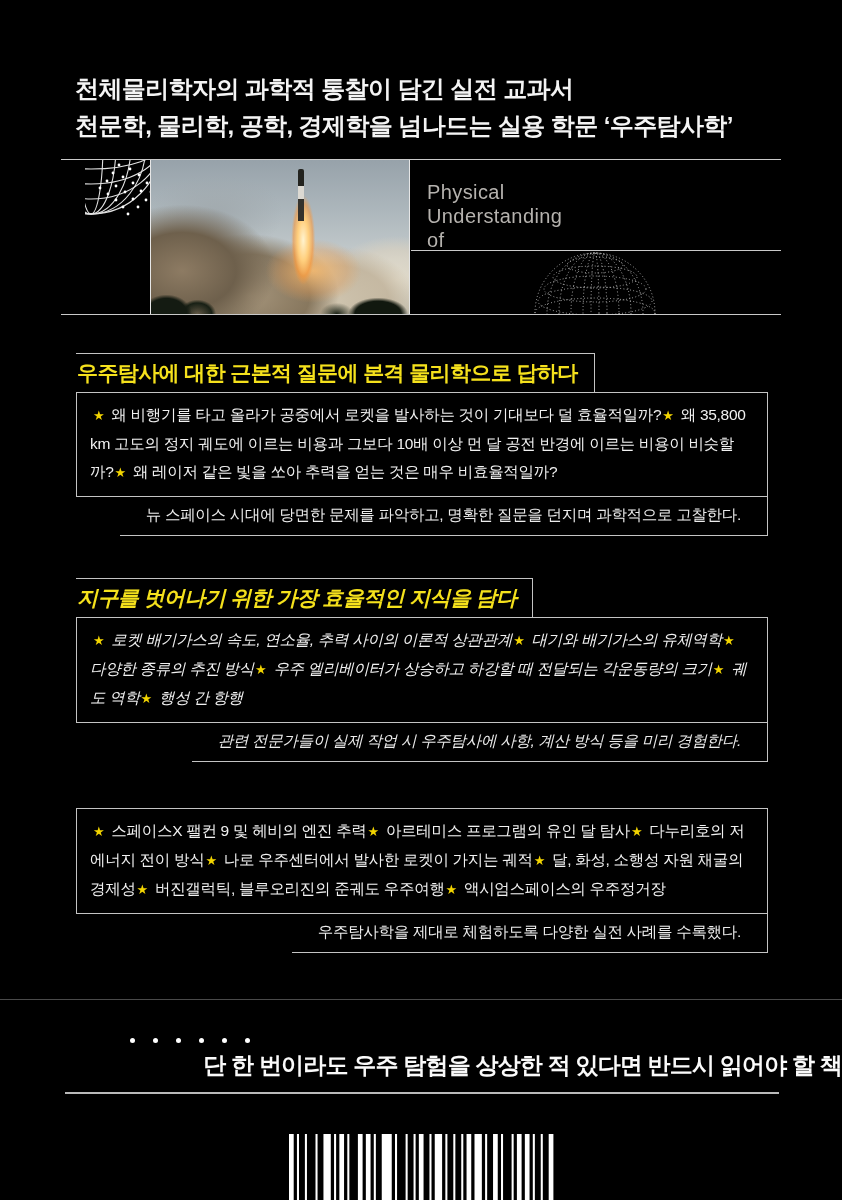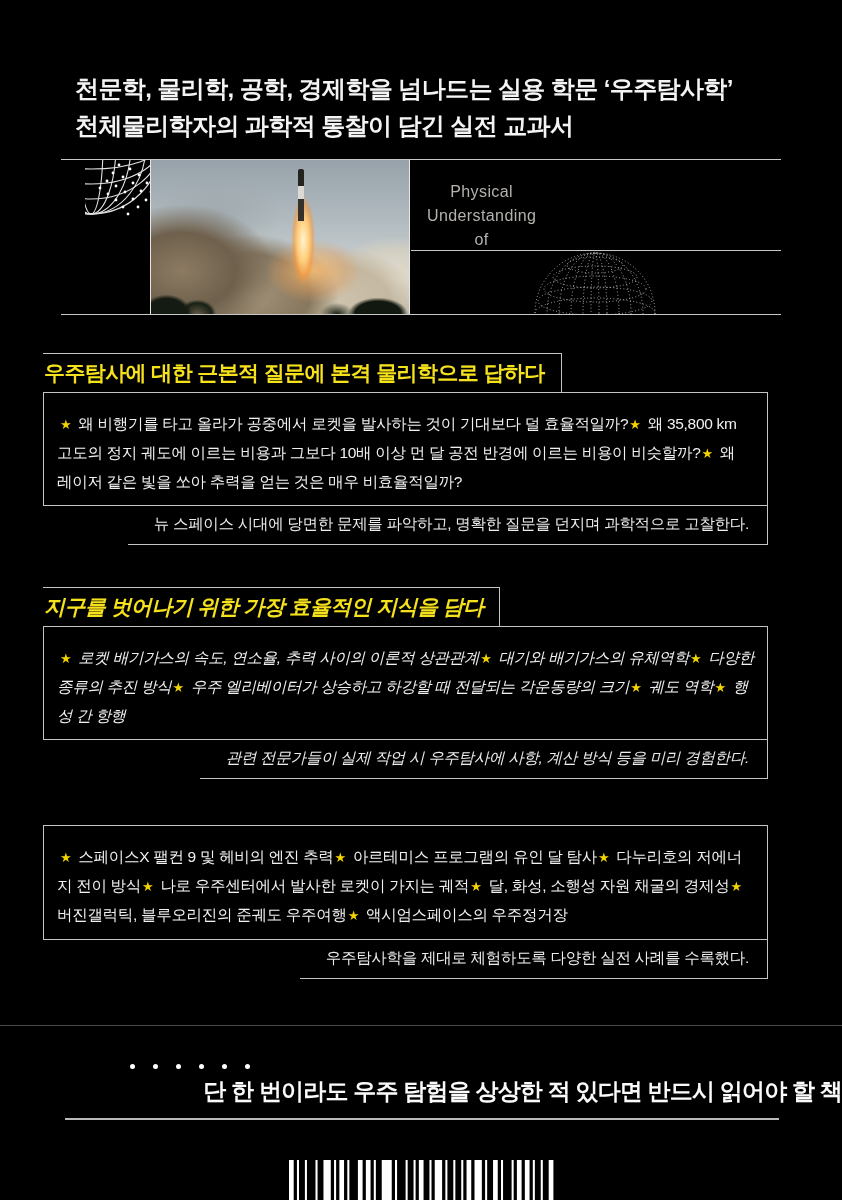--- a/index.html
+++ b/index.html
@@ -34,60 +34,60 @@
   .rocket { position:absolute; left:57%; top:9px; width:6px; height:52px;
             background:linear-gradient(180deg,#23231f 0%,#23231f 32%,#dcd9d2 32%,#dcd9d2 58%,#35322c 58%,#35322c 100%);
             border-radius:2px 2px 0 0; }
   .trees { position:absolute; left:0; right:0; bottom:0; height:26px;
            background:
              radial-gradient(ellipse 34px 26px at 6% 100%, #141b12 0%, #141b12 60%, rgba(20,27,18,0) 75%),
              radial-gradient(ellipse 26px 20px at 18% 100%, #18201530 0%, #182015 55%, rgba(24,32,21,0) 72%),
              radial-gradient(ellipse 40px 22px at 88% 100%, #11180f 0%, #11180f 58%, rgba(17,24,15,0) 75%),
              radial-gradient(ellipse 24px 16px at 72% 100%, #1a2215 0%, rgba(26,34,21,0) 70%); }
   .banner-divider { position:absolute; left:350px; right:0; top:90px; height:1px; background:#c9c9c9; }
-  .banner-text { position:absolute; left:366px; color:#b5b2ae; font-size:16px;
-                 line-height:24px; letter-spacing:0.4px; font-weight:normal;text-align:center; }
+  .banner-text { position:absolute; left:366px; color:#b5b2ae; font-size:20px;
+                 line-height:24px; letter-spacing:0.4px; font-weight:normal; }
   .banner-text.top { top:20px; }
   .banner-text.bottom { top:99px; }
   .dot-sphere { position:absolute; left:472px; top:91px; }
 
   
-  .content { margin:0 74px 0 43px; }
+  .content { margin:0 74px 0 76px; }
   .section { margin-top:38px; }
   .section.s2 { margin-top:42px;font-style:italic; }
   .section.s3 { margin-top:46px; }
   .sec-header { display:table; border-top:1px solid #c4c4c4; border-right:1px solid #c4c4c4;
                 padding:7px 16px 7px 1px; color:#f5e11c; font-weight:bold;
                 font-size:21px; line-height:24px; letter-spacing:-0.6px; }
-  .sec-body { border:1px solid #c4c4c4; padding:17px 13px 9px 13px;
+  .sec-body { border:1px solid #c4c4c4; padding:8px 13px 9px 13px;
               font-size:15.5px; line-height:28px; color:#f1f1f1; letter-spacing:-0.3px; }
   .sec-body .star { color:#f2d400; margin:0 7px 0 1px; font-size:13px; }
   .sec-body .star.lead { margin-left:3px; }
   .sec-footer-row { text-align:right; }
   .sec-footer { display:inline-block; border-right:1px solid #c4c4c4; border-bottom:1px solid #c4c4c4;
-                padding:8px 18px 9px 26px; font-size:15.5px; color:#ececec; letter-spacing:-0.3px; }
+                padding:8px 26px 9px 26px; font-size:15.5px; color:#ececec; letter-spacing:-0.3px; }
 
   
   .big-divider { margin-top:46px; width:842px; height:1px; background:#4a4a4a; }
   .dots-row { display:flex; gap:18px; margin:38px 0 0 130px; }
   .dots-row .dot { width:5px; height:5px; border-radius:50%; background:#fff; }
   .tagline { text-align:right; font-size:23px; font-weight:bold; color:#fafafa;
              margin-top:7px; letter-spacing:-0.8px; }
   .tag-underline { margin:11px 63px 0 65px; border-top:2px solid #b9b9b9; }
 
   
   .barcode-wrap { width:265px; margin:40px 0 0 289px; }
   .barcode-svg { display:block; width:265px; height:70px; }
 </style>
 </head>
 <body>
 
 <div class="headline">
+  <div>천체물리학자의 과학적 통찰이 담긴 실전 교과서</div>
   <div>천문학, 물리학, 공학, 경제학을 넘나드는 실용 학문 ‘우주탐사학’</div>
-  <div>천체물리학자의 과학적 통찰이 담긴 실전 교과서</div>
 </div>
 
 <div class="banner">
   <svg class="globe-svg" width="70" height="62" viewBox="0 0 70 62">
     <g stroke="#efefef" stroke-width="1.1" fill="none" opacity="0.95">
       <ellipse cx="6" cy="-16" rx="70" ry="70"></ellipse>
       <ellipse cx="6" cy="-16" rx="70" ry="55"></ellipse>
       <ellipse cx="6" cy="-16" rx="70" ry="40"></ellipse>
       <ellipse cx="6" cy="-16" rx="70" ry="25"></ellipse>
       <ellipse cx="6" cy="-16" rx="70" ry="12"></ellipse>

